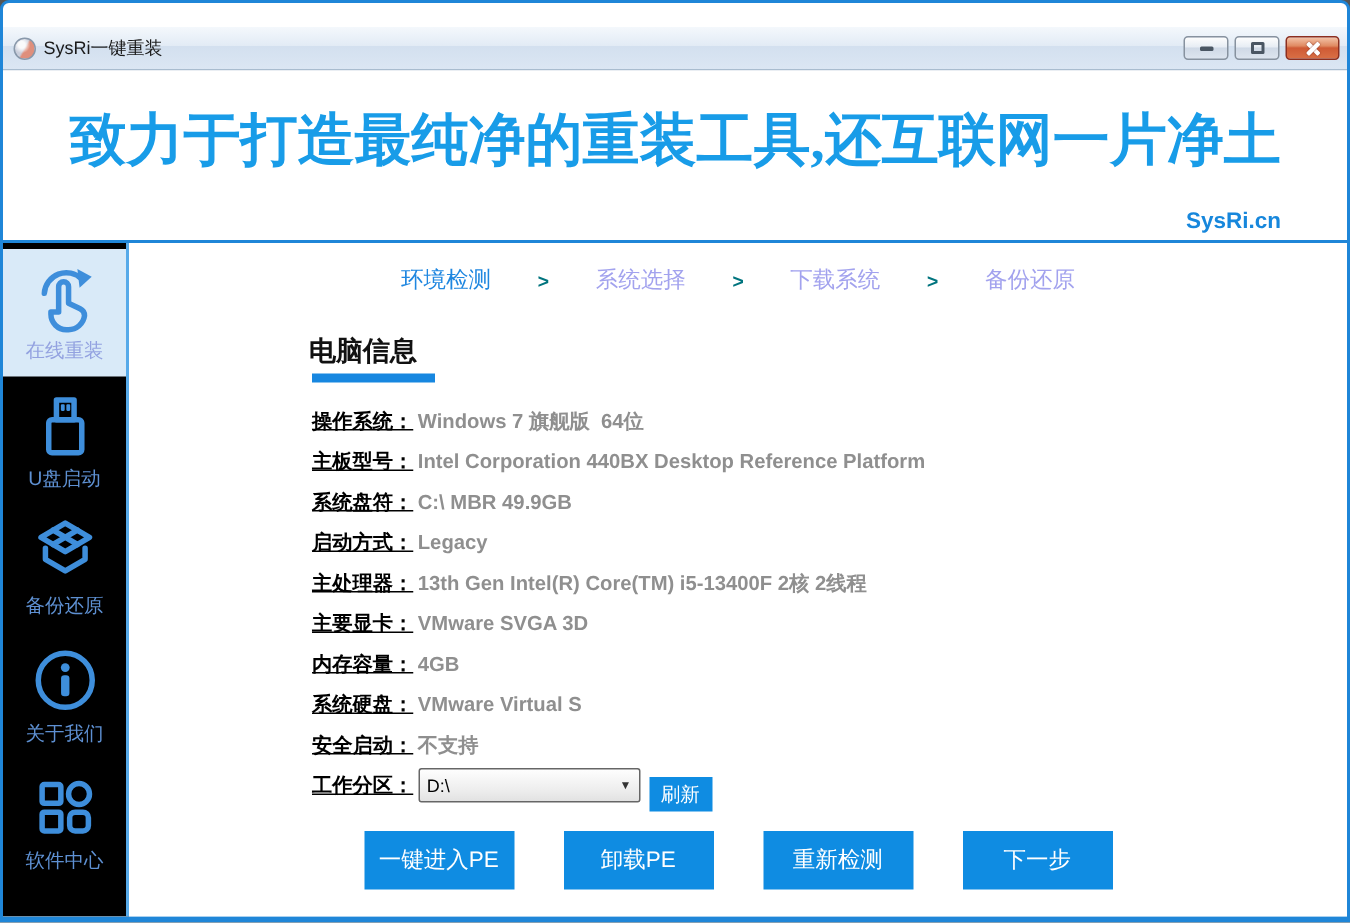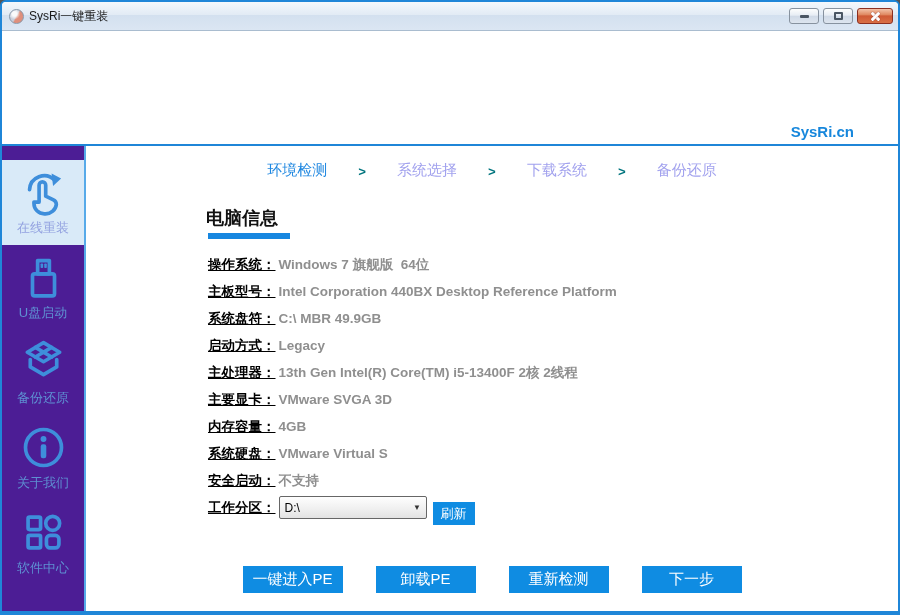--- a/index.html
+++ b/index.html
@@ -7,20 +7,21 @@
   .window{
     width:900px;height:615px;background:#fff;position:relative;
     border:2px solid #1f86d8;border-bottom-width:4px;
     border-radius:6px 6px 0 0;display:flex;flex-direction:column;overflow:hidden;
   }
   
   .titlebar{
     height:26px;flex:0 0 26px;display:flex;align-items:center;padding:14px 5px;
     background:linear-gradient(#f4f8fc,#e2ebf5 45%,#d3e0ef 46%,#dbe6f3);
     border-bottom:1px solid #a9bccf;
+    margin-top:16px;
   }
   .appicon{width:15px;height:15px;border-radius:50%;margin:0 5px 0 2px;
     border:1px solid #8898aa;
     background:
       radial-gradient(circle at 35% 30%, rgba(255,255,255,.9) 0 18%, rgba(255,255,255,0) 45%),
       linear-gradient(120deg,#c9cedb 0 46%, #df8f7c 54% 100%);}
   .wtitle{font-size:12px;color:#1a1a1a;flex:1;}
   .wbtns{display:flex;gap:4px;align-items:center;}
   .wbtn{width:30px;height:16px;border:1px solid #87929f;border-radius:3px;
     background:linear-gradient(#fdfdfd,#e7edf4 45%,#cfd9e6 50%,#dde5ef);
@@ -34,21 +35,21 @@
   .wbtn.close .x1{transform:rotate(45deg);} .wbtn.close .x2{transform:rotate(-45deg);}
   
   .header{flex:0 0 115px;position:relative;background:#fff;border-bottom:2px solid #1f86d8;}
   .slogan{
     margin-top:21px;text-align:center;font-size:38px;font-weight:bold;letter-spacing:0px;
     color:#189ce8;font-family:"Liberation Serif", serif;white-space:nowrap;
   }
   .site{position:absolute;right:44px;top:92px;color:#1787dc;font-weight:bold;font-size:15px;}
   
   .main{flex:1;display:flex;min-height:0;}
-  .sidebar{flex:0 0 84px;border-right:2px solid #57aae9;padding-top:14px;background:#4c1d95;}
+  .sidebar{flex:0 0 84px;border-right:2px solid #57aae9;padding-top:4px;background:#000000;}
   .side-item{height:85px;display:flex;flex-direction:column;align-items:center;
     justify-content:center;gap:3px;cursor:pointer;}
   .side-item.active{background:#d9eaf8;}
   .side-item svg{width:47px;height:47px;display:block;}
   .side-label{font-size:13px;color:#5e90d2;}
   .side-item.active .side-label{color:#93a2e0;}
   .icon-stroke{fill:none;stroke:#3e8edb;stroke-width:5;stroke-linecap:round;stroke-linejoin:round;}
   .icon-fill{fill:#3e8edb;stroke:none;}
   .content{flex:1;position:relative;background:#fff;}
   
@@ -68,21 +69,21 @@
   .combo{display:inline-flex;width:148px;height:23px;margin-left:3px;border:1px solid #666;
     border-radius:2px;background:linear-gradient(#fefefe,#ececec 70%,#e2e2e2);
     align-items:center;cursor:pointer;}
   .combo-text{flex:1;padding-left:5px;font-size:12px;font-weight:normal;color:#000;}
   .combo-arrow{width:17px;text-align:center;color:#333;font-size:8px;}
   .refresh-btn{margin-left:6px;height:23px;padding:0 8px;background:#0f8ce2;color:#fff;
     border:none;font-size:13px;cursor:pointer;margin-top:12px;}
   
   .actions{position:absolute;left:0;right:0;bottom:18px;display:flex;
     justify-content:center;gap:33px;}
-  .action-btn{width:100px;height:27px;background:#0f8ce2;color:#fff;border:none;
+  .action-btn{width:100px;height:39px;background:#0f8ce2;color:#fff;border:none;
     font-size:15px;cursor:pointer;}
 </style>
 </head>
 <body>
 
 <div class="window">
 
   <div class="titlebar">
     <div class="appicon"></div>
     <div class="wtitle">SysRi一键重装</div>
@@ -94,20 +95,21 @@
           <span class="boxg"></span>
         </div>
       <div class="wbtn close">
           <span class="x1"></span>
           <span class="x2"></span>
         </div>
     </div>
   </div>
 
   <div class="header">
+    <div class="slogan">致力于打造最纯净的重装工具,还互联网一片净土</div>
     <div class="site">SysRi.cn</div>
   </div>
 
   <div class="main">
 
     <div class="sidebar">
       <div class="side-item active">
         <svg viewBox="0 0 64 64">
           <path class="icon-stroke" d="M13 28 A 20 20 0 0 1 47 15"></path>
           <path class="icon-fill" d="M43 6 L56 13 L45 23 Z"></path>

